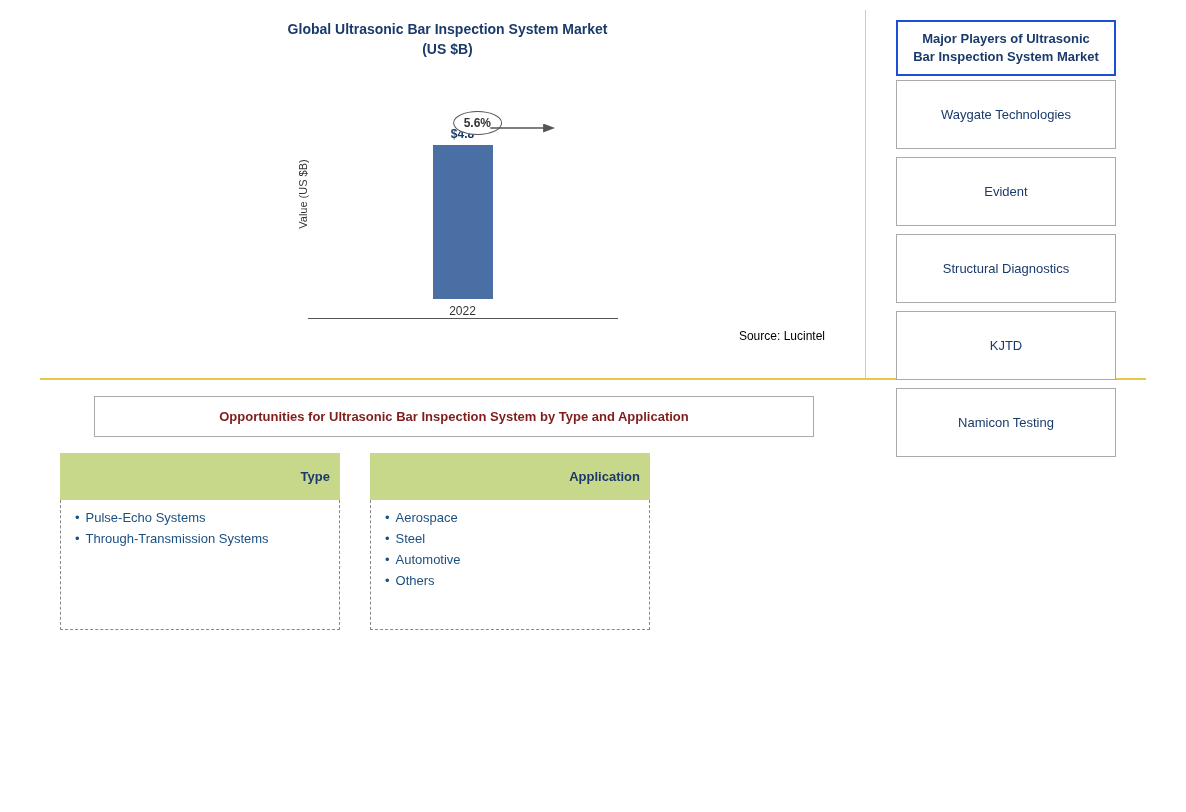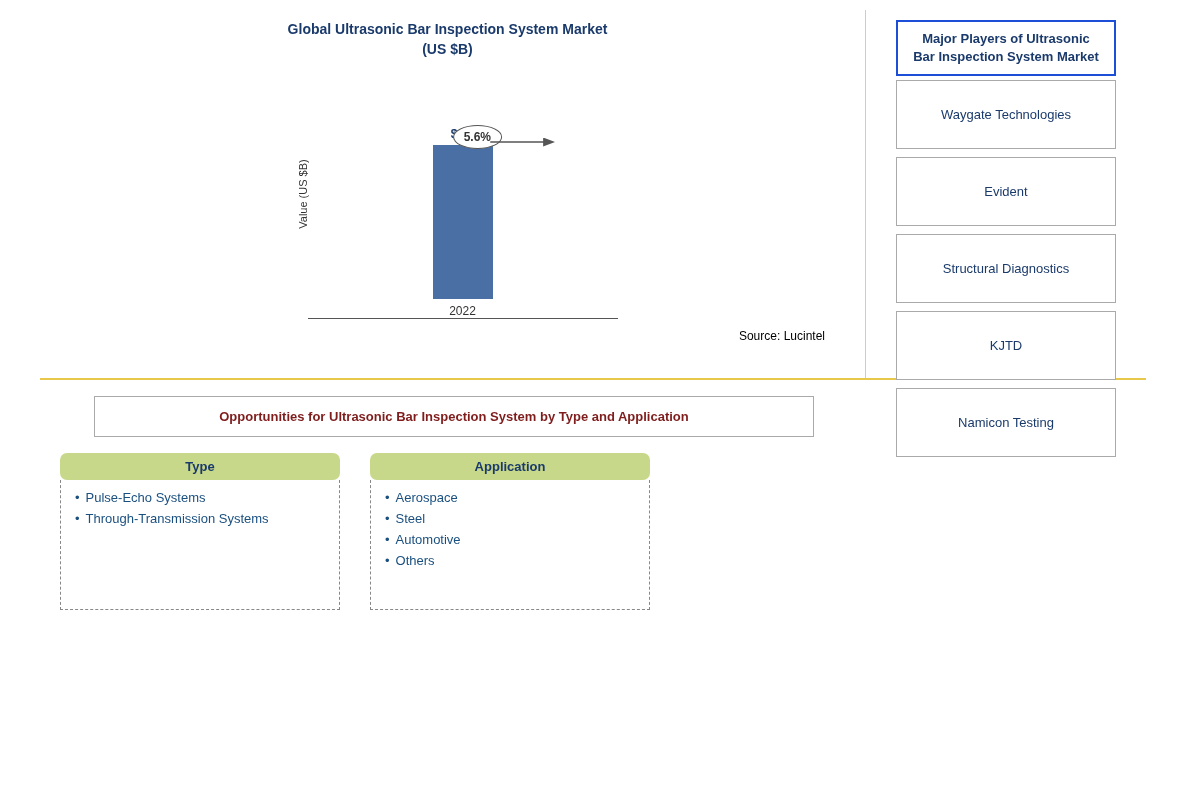--- a/index.html
+++ b/index.html
@@ -96,21 +96,21 @@
     }
 
     .bar-label {
       font-size: 12px;
       color: #333;
       margin-top: 5px;
     }
 
     .cagr-annotation {
       position: absolute;
-      top: 26px;
+      top: 12px;
       left: 50%;
       transform: translateX(-20%);
       display: flex;
       flex-direction: column;
     }
 
     .cagr-bubble {
       border: 1.5px solid #555;
       border-radius: 50%;
       padding: 4px 10px;
@@ -189,24 +189,23 @@
 
     .opp-column {
       width: 280px;
     }
 
     .opp-column-header {
       background-color: #c8d88a;
       color: #1a3a6b;
       font-size: 13px;
       font-weight: bold;
-      text-align: center;
-      padding: 6px 10px;
+      text-align: right;
+      padding: 16px 10px;
       margin-bottom: 0;
-      border-radius: 7px;
     }
 
     .opp-column-body {
       border: 1px dashed #888;
       border-top: none;
       padding: 10px 14px;
       min-height: 130px;
     }
 
     .opp-item {

